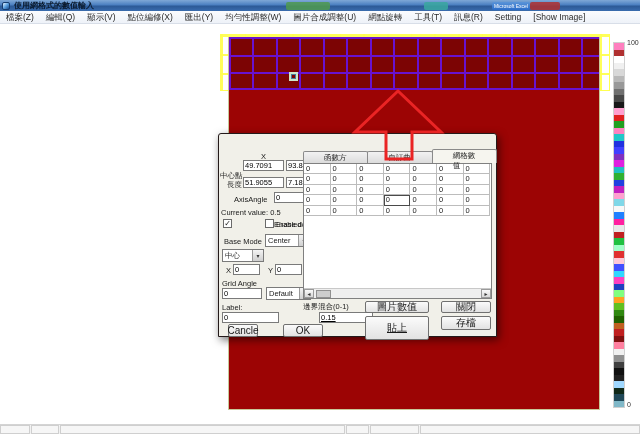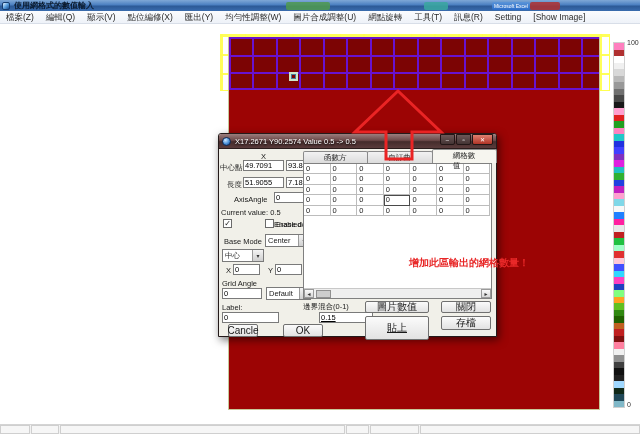--- a/index.html
+++ b/index.html
@@ -207,34 +207,25 @@
     <div class="pal-cell" style="background: rgb(32, 32, 32);"></div>
     <div class="pal-cell" style="background: rgb(160, 216, 255);"></div>
     <div class="pal-cell" style="background: rgb(16, 40, 24);"></div>
     <div class="pal-cell" style="background: rgb(32, 72, 88);"></div>
     <div class="pal-cell" style="background: rgb(128, 184, 200);"></div>
   </div>
 <div class="scale-label top">100</div>
 <div class="scale-label bottom">0</div>
 
 <div class="dialog">
-  <div class="dlg-title">
-    <div class="dlg-icon"></div>
-    <div class="dlg-title-text">X17.2671 Y90.2574 Value 0.5 -&gt; 0.5</div>
-    <div class="dlg-btns">
-      <div class="dlg-btn">–</div>
-      <div class="dlg-btn">▫</div>
-      <div class="dlg-btn close">✕</div>
-    </div>
-  </div>
 
   <div class="dlg-label" style="left:24px;top:18px;width:41px;text-align:center;">X</div>
   <div class="dlg-label" style="left:67px;top:18px;width:41px;text-align:center;">Y</div>
 
-  <div class="dlg-label" style="left:1px;top:29px;width:22px;text-align:right;">中心點</div>
+  <div class="dlg-label" style="left:1px;top:37px;width:22px;text-align:right;">中心點</div>
   <input class="txt" style="left: 24px; top: 26px; width: 41px;" value="49.7091">
   <input class="txt" style="left: 67px; top: 26px; width: 41px;" value="93.8482">
 
   <div class="dlg-label" style="left:1px;top:46px;width:22px;text-align:right;">長度</div>
   <input class="txt" style="left: 24px; top: 43px; width: 41px;" value="51.9055">
   <input class="txt" style="left: 67px; top: 43px; width: 41px;" value="7.1815">
 
   <div class="dlg-label" style="left:15px;top:61px;">AxisAngle</div>
   <input class="txt" style="left: 55px; top: 58px; width: 33px;" value="0">
 
@@ -311,21 +302,20 @@
         <div class="cell">0</div>
         <div class="cell">0</div>
         <div class="cell">0</div>
         <div class="cell">0</div>
         <div class="cell">0</div>
         <div class="cell">0</div>
         <div class="cell">0</div>
         <div class="cell">0</div>
         <div class="cell">0</div>
       </div>
-    <div class="red-note">增加此區輸出的網格數量！</div>
     <div class="hscroll">
       <div class="hs-arrow">◄</div>
       <div class="hs-thumb"></div>
       <div class="hs-arrow right">►</div>
     </div>
   </div>
 
   <div class="dlg-label" style="left:84px;top:168px;">邊界混合(0-1)</div>
   <input class="txt" style="left: 100px; top: 178px; width: 54px; text-decoration: underline;" value="0.15">
 

